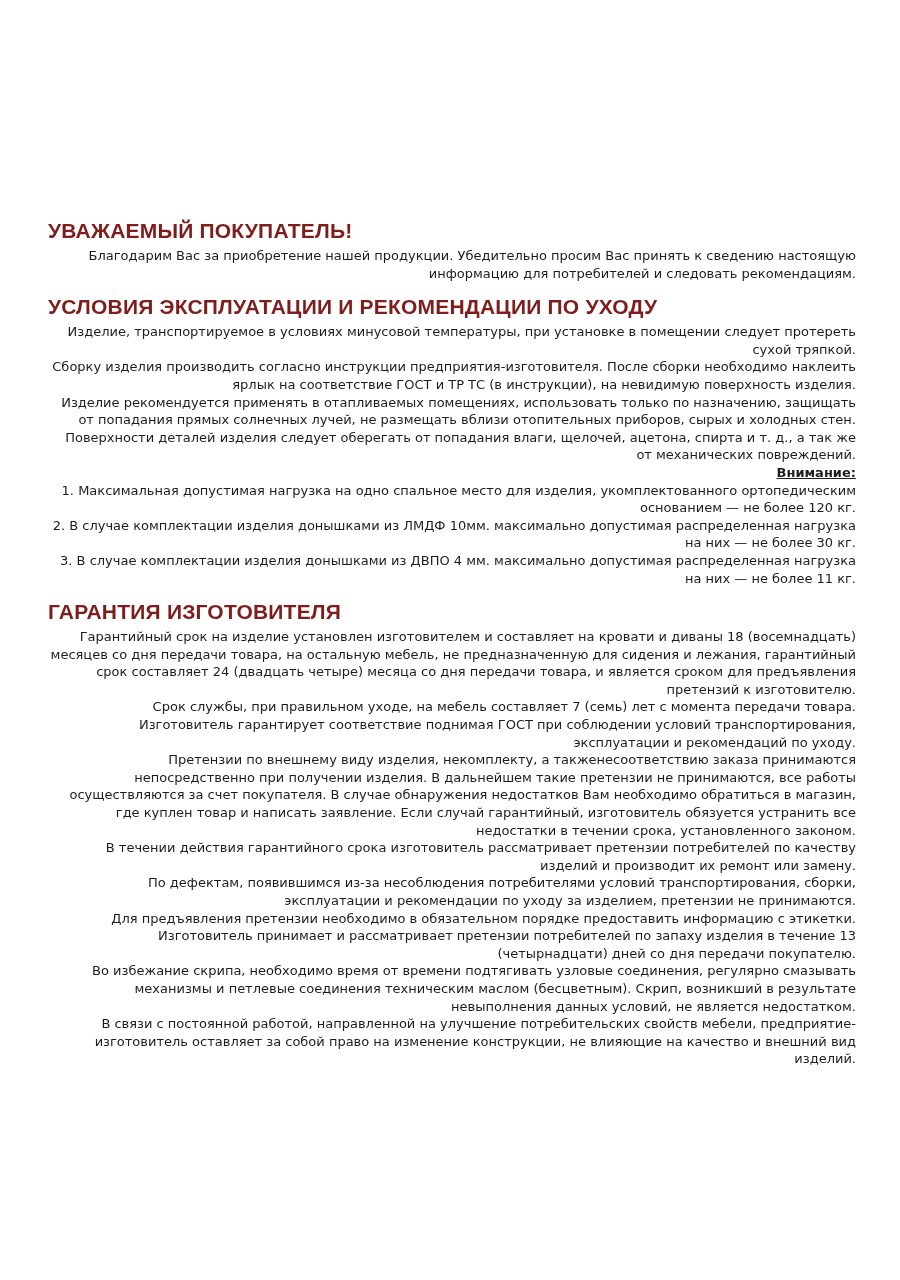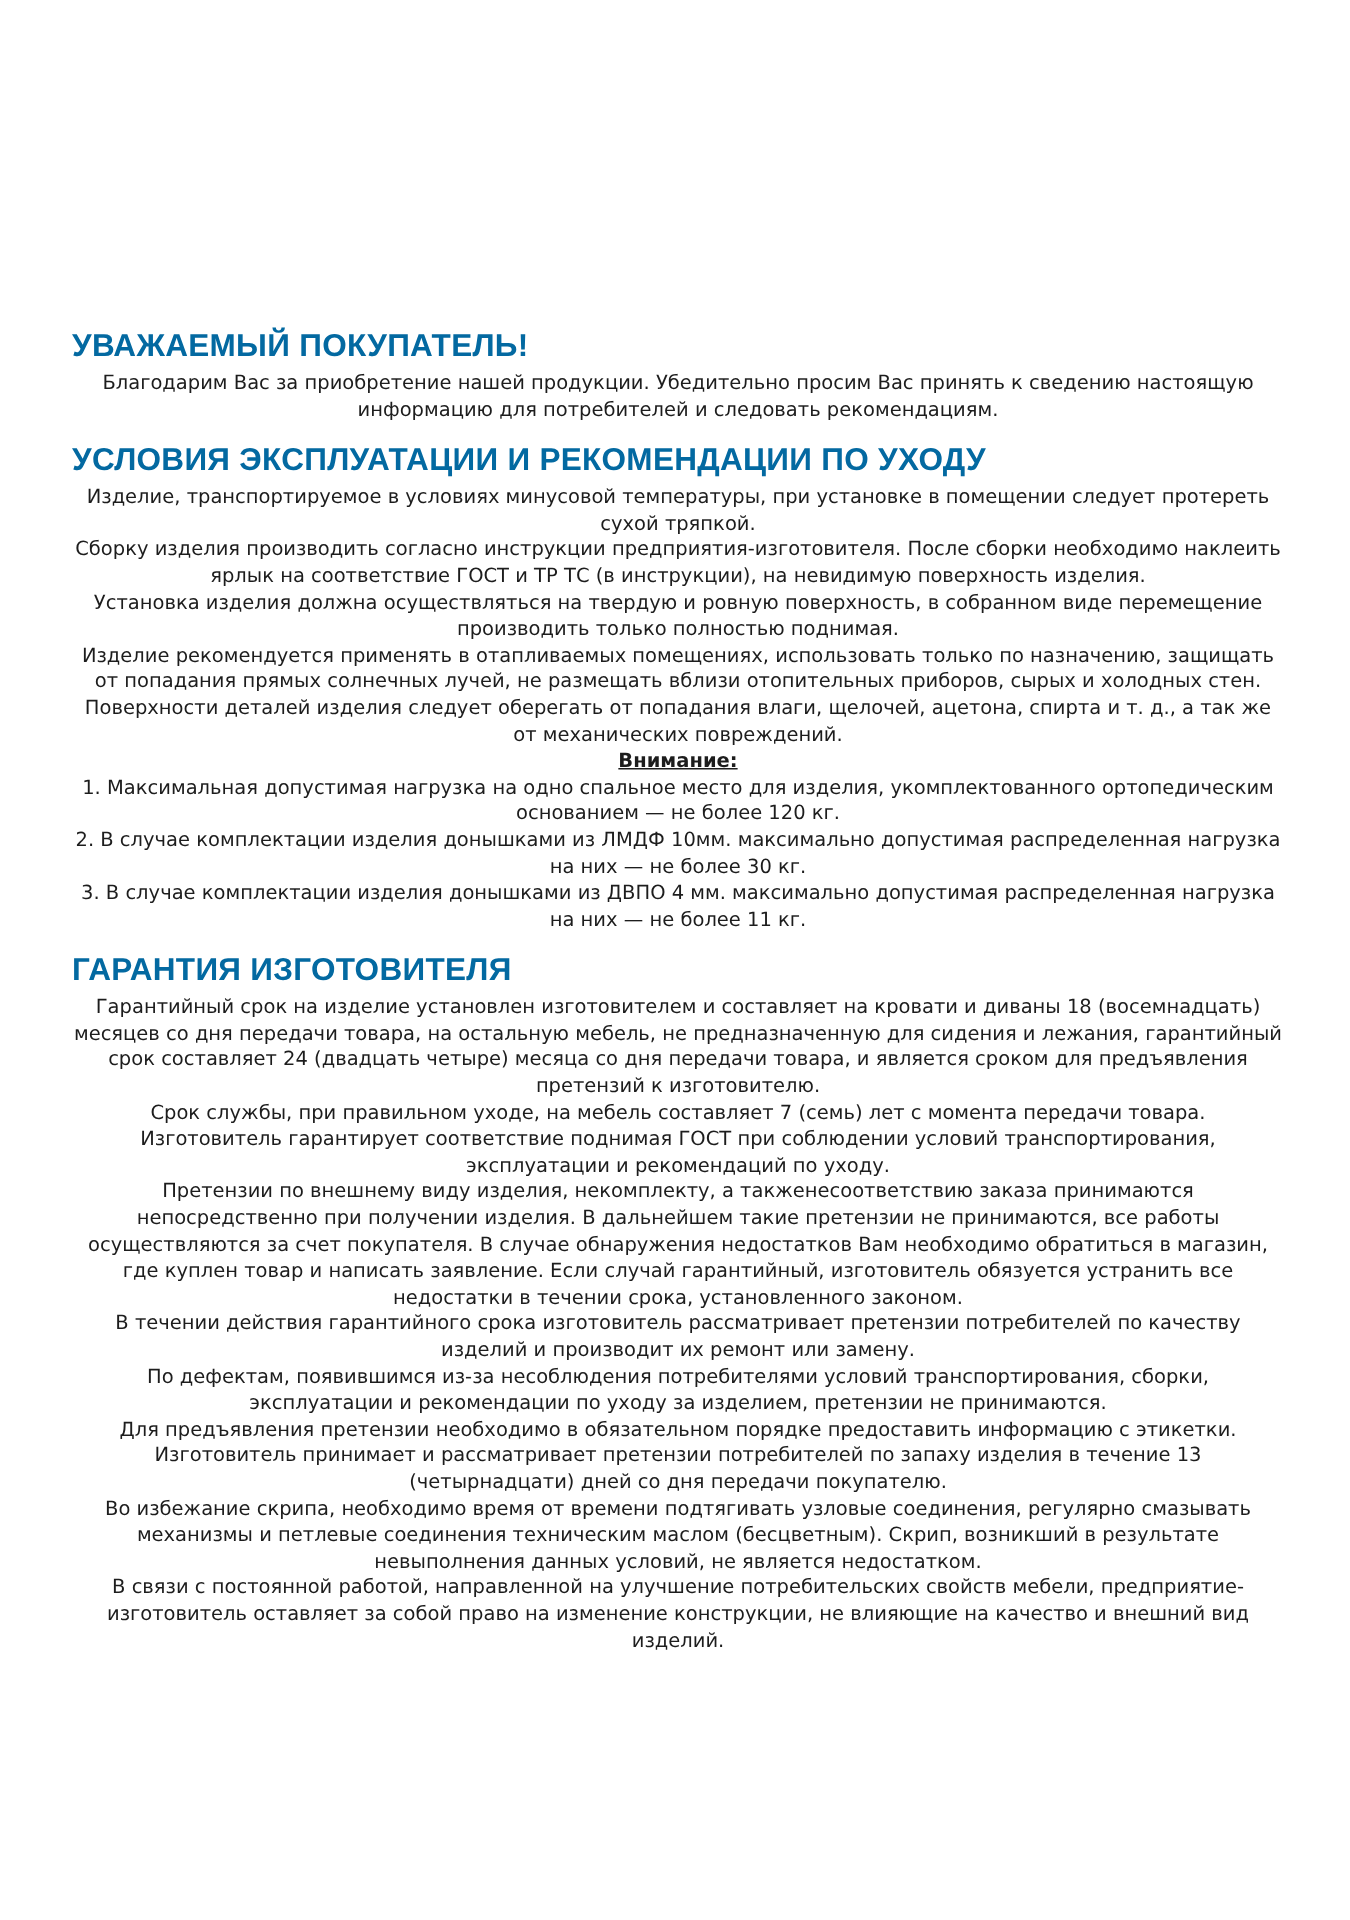--- a/index.html
+++ b/index.html
@@ -21,52 +21,51 @@
     padding: 219px 44px 0 48px;
     background: #ffffff;
   }
   section { margin: 0; padding: 0; }
   .section-heading {
     font-family: "Liberation Sans", "DejaVu Sans", sans-serif;
     font-weight: 700;
     font-size: 21px;
     line-height: 24px;
     letter-spacing: 0.2px;
-    color: #0369a1;
+    color: #7f1d1d;
     margin: 13px 0 4px 0;
     white-space: pre-line;
   }
   section:first-child .section-heading { margin-top: 0; }
   .body-par {
     font-family: "DejaVu Sans", sans-serif;
     font-size: 13px;
     line-height: 17.6px;
     margin: 0;
     color: #1d1d1d;
-    text-align: center;
+    text-align: right;
   }
   .attention-label {
     font-weight: 700;
     text-decoration: underline;
   }
 </style>
 </head>
 <body>
 
 <main class="page">
   <div>
       <section>
         <h2 class="section-heading">УВАЖАЕМЫЙ ПОКУПАТЕЛЬ!</h2>
         <p class="body-par">Благодарим Вас за приобретение нашей продукции. Убедительно просим Вас принять к сведению настоящую информацию для потребителей и следовать рекомендациям.</p>
       </section>
       <section>
         <h2 class="section-heading">УСЛОВИЯ ЭКСПЛУАТАЦИИ И РЕКОМЕНДАЦИИ ПО УХОДУ</h2>
         <p class="body-par">Изделие, транспортируемое в условиях минусовой температуры, при установке в помещении следует протереть сухой тряпкой.</p>
         <p class="body-par">Сборку изделия производить согласно инструкции предприятия-изготовителя. После сборки необходимо наклеить ярлык на соответствие ГОСТ и ТР ТС (в инструкции), на невидимую поверхность изделия.</p>
-        <p class="body-par">Установка изделия должна осуществляться на твердую и ровную поверхность, в собранном виде перемещение производить только полностью поднимая.</p>
         <p class="body-par">Изделие рекомендуется  применять в отапливаемых помещениях, использовать только по назначению, защищать от попадания прямых солнечных лучей, не размещать вблизи отопительных приборов, сырых и холодных стен.</p>
         <p class="body-par">Поверхности деталей изделия следует оберегать от попадания влаги, щелочей, ацетона, спирта и т. д., а так же от механических повреждений.</p>
         <p class="body-par"><span class="attention-label">Внимание:</span></p>
         <p class="body-par">1. Максимальная допустимая нагрузка на одно спальное место для изделия, укомплектованного ортопедическим основанием — не более 120 кг.</p>
         <p class="body-par">2. В случае комплектации изделия донышками из ЛМДФ 10мм. максимально допустимая распределенная нагрузка на них — не более 30 кг.</p>
         <p class="body-par">3. В случае комплектации изделия донышками из ДВПО 4 мм. максимально допустимая распределенная нагрузка на них — не более 11 кг.</p>
       </section>
       <section>
         <h2 class="section-heading">ГАРАНТИЯ ИЗГОТОВИТЕЛЯ</h2>
         <p class="body-par">Гарантийный срок на изделие установлен изготовителем и составляет на кровати и диваны 18 (восемнадцать) месяцев со дня передачи товара, на остальную мебель, не предназначенную для сидения и лежания, гарантийный срок составляет 24 (двадцать четыре) месяца со дня передачи товара, и является сроком для предъявления претензий к изготовителю.</p>

